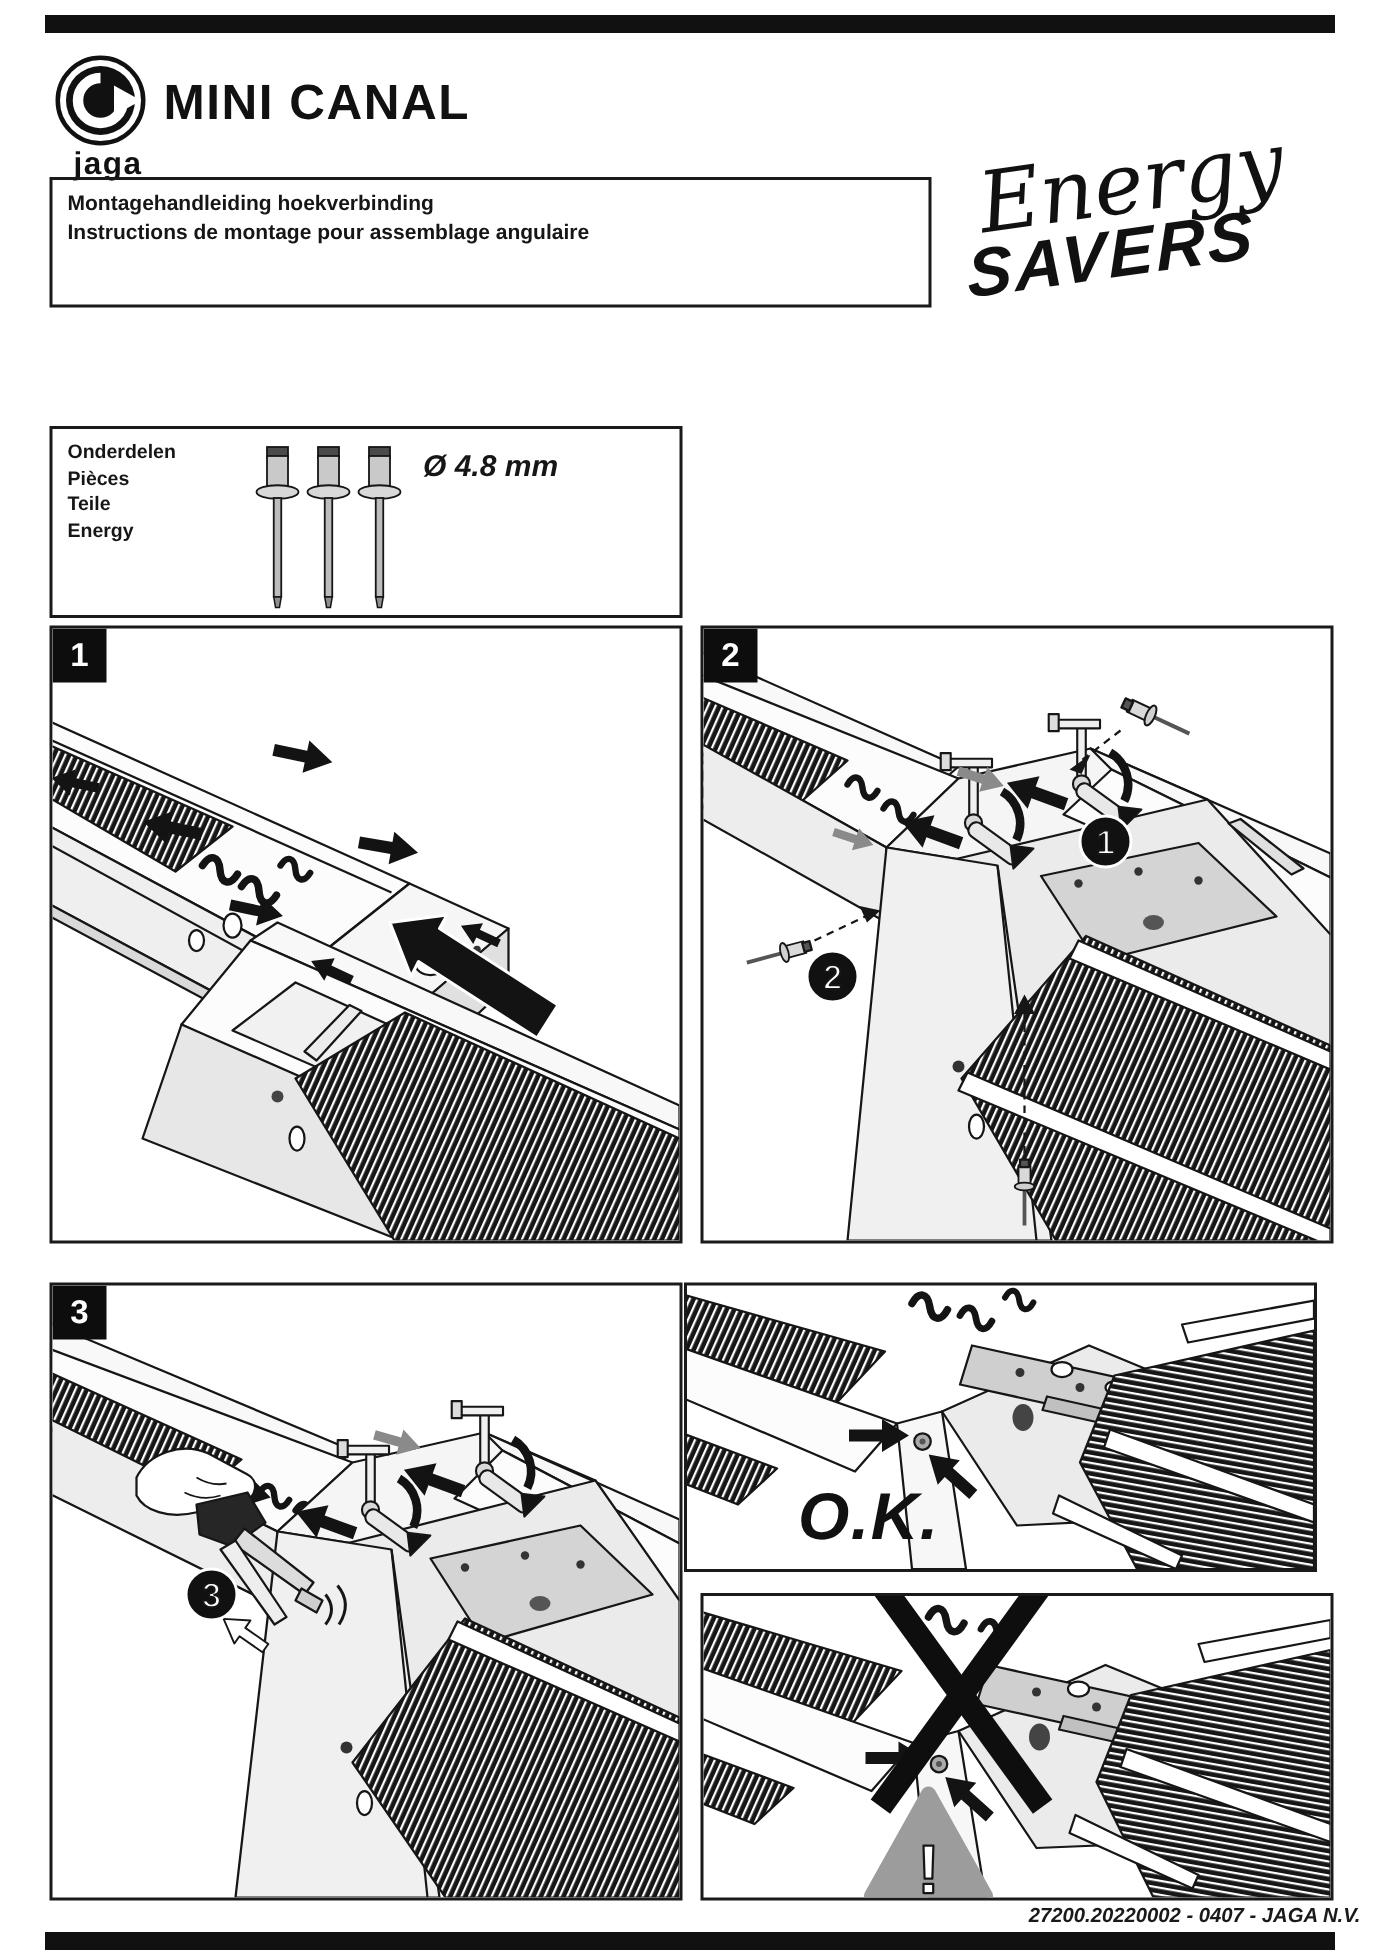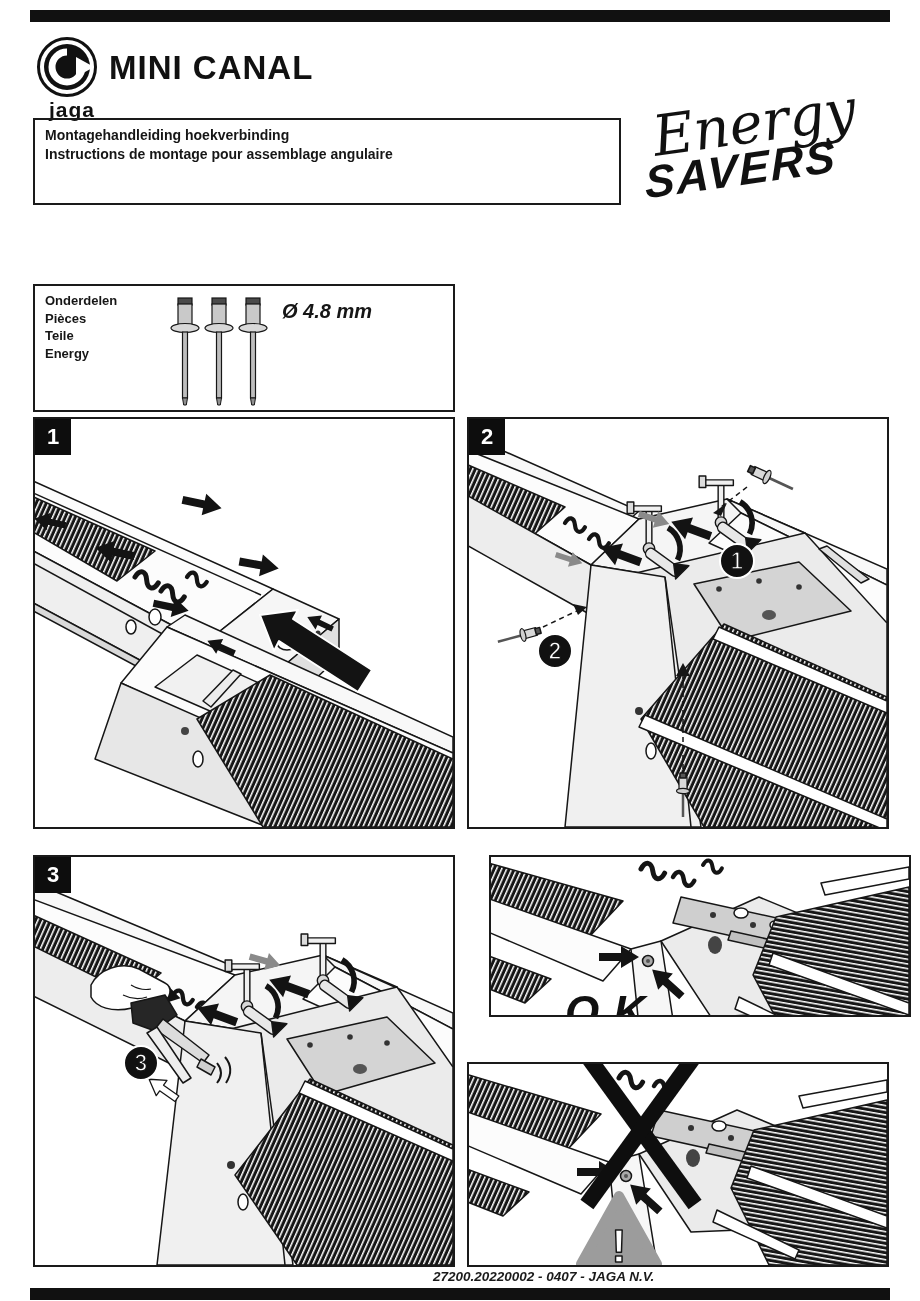--- a/index.html
+++ b/index.html
@@ -19,21 +19,21 @@
                 letter-spacing:2px;transform:rotate(-8deg) skewX(-6deg);color:#111;}
   .partsbox{left:33px;top:270px;width:422px;height:128px;border:2px solid #1a1a1a;box-sizing:border-box;margin-top:14px;}
   .partlabels{position:absolute;left:10px;top:6px;font-size:13px;font-weight:bold;line-height:17.5px;}
   .dia{position:absolute;left:247px;top:14px;font-size:20px;font-weight:bold;font-style:italic;}
   .panel{position:absolute;border:2px solid #1a1a1a;box-sizing:border-box;background:#fff;overflow:hidden;}
   .panel svg{position:absolute;left:0;top:0;}
   .badge{position:absolute;left:0;top:0;width:36px;height:36px;background:#0d0d0d;color:#fff;
          font-size:22px;font-weight:bold;display:flex;align-items:center;justify-content:center;z-index:5;}
   .okword{position:absolute;left:74px;top:130px;font-size:44px;font-weight:bold;font-style:italic;
           letter-spacing:1px;color:#111;z-index:4;}
-  .footer{left:433px;top:1269px;width:456px;text-align:left;font-size:13.5px;font-weight:bold;
+  .footer{left:451px;top:1269px;width:456px;text-align:right;font-size:13.5px;font-weight:bold;
           font-style:italic;color:#1a1a1a;}
   .callout-num{font:bold 23px "Liberation Sans",sans-serif;fill:#fff;}
   .warnmark{font:bold 46px "Liberation Sans",sans-serif;fill:#fff;}
 </style>
 </head>
 <body>
 
 <svg width="0" height="0" style="position:absolute" aria-hidden="true">
   <defs>
     <pattern id="finsA" width="4.6" height="4.6" patternUnits="userSpaceOnUse" patternTransform="rotate(24)">
@@ -297,21 +297,21 @@
           <use href="#arr" transform="translate(128,232) rotate(215) scale(0.85)" fill="#fff" stroke="#161616" stroke-width="1.5"></use>
         </g>
         <g>
           <circle cx="106" cy="206" r="17" fill="#111" stroke="#fff" stroke-width="2"></circle>
           <text class="callout-num" x="106" y="214" text-anchor="middle">3</text>
         </g>
       </g>
     </svg>
   </div>
 
-  <div class="panel" style="left:489px;top:855px;width:422px;height:162px">
+  <div class="panel" style="left:456px;top:855px;width:422px;height:193px">
     <div class="okword">O.K.</div>
     <svg width="418" height="189" viewBox="0 0 418 189">
       <g fill="none" stroke="#161616" stroke-width="1.5" stroke-linejoin="round">
         <g>
           <use href="#pipe" transform="translate(150,12) rotate(10)"></use>
           <use href="#pipe" transform="translate(182,20) rotate(10) scale(0.9)"></use>
           <use href="#pipe" transform="translate(212,8) rotate(10) scale(0.8)"></use>
         </g>
         <polygon points="-24,0 132,44 98,80 -24,34" fill="url(#finsA)"></polygon>
         <polygon points="-24,34 140,92 112,124 -24,66" fill="#fcfcfc"></polygon>

